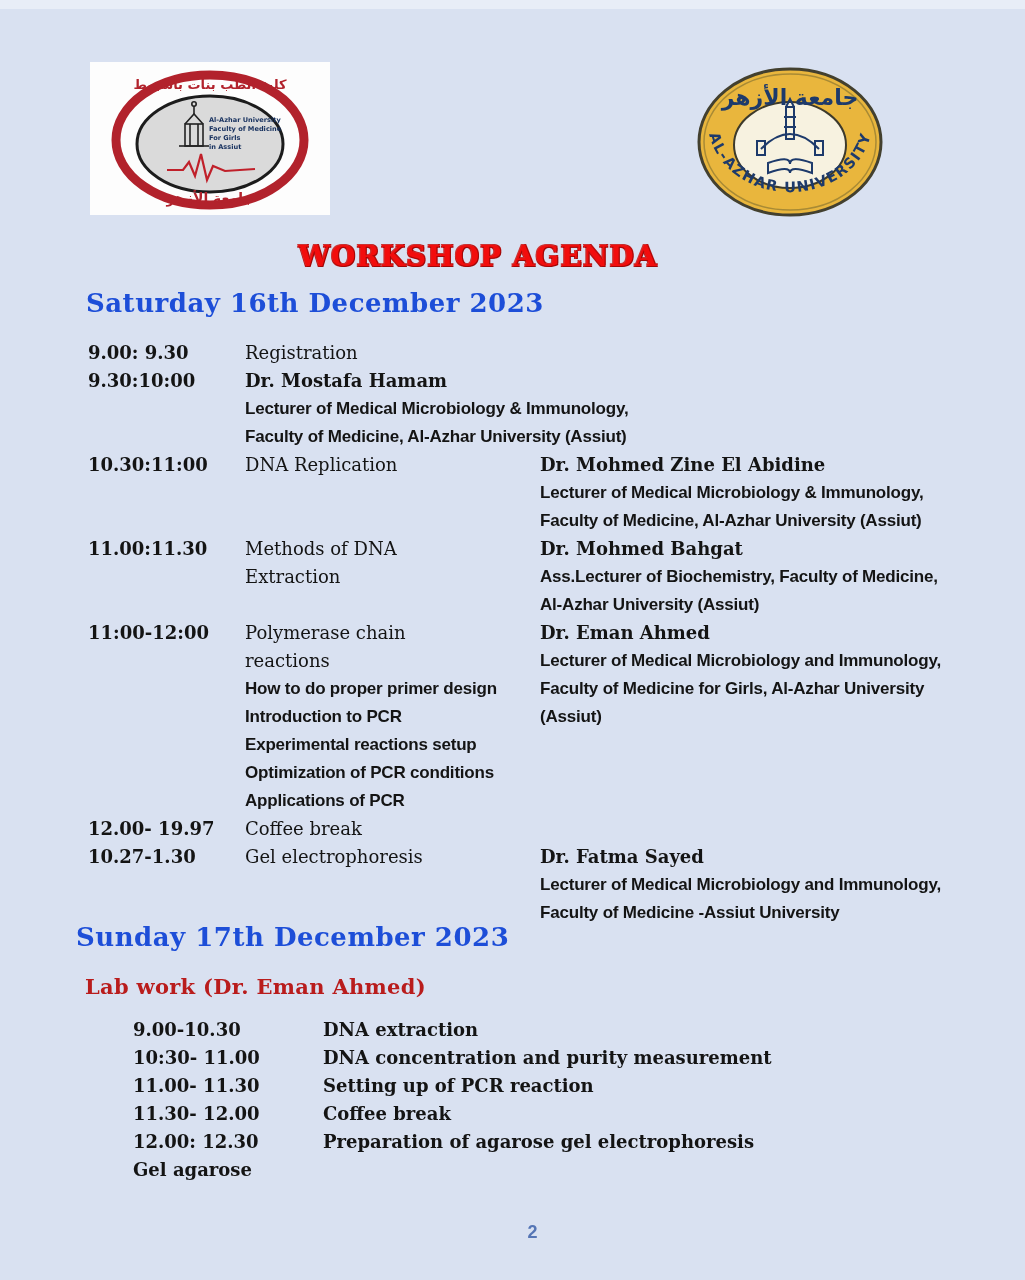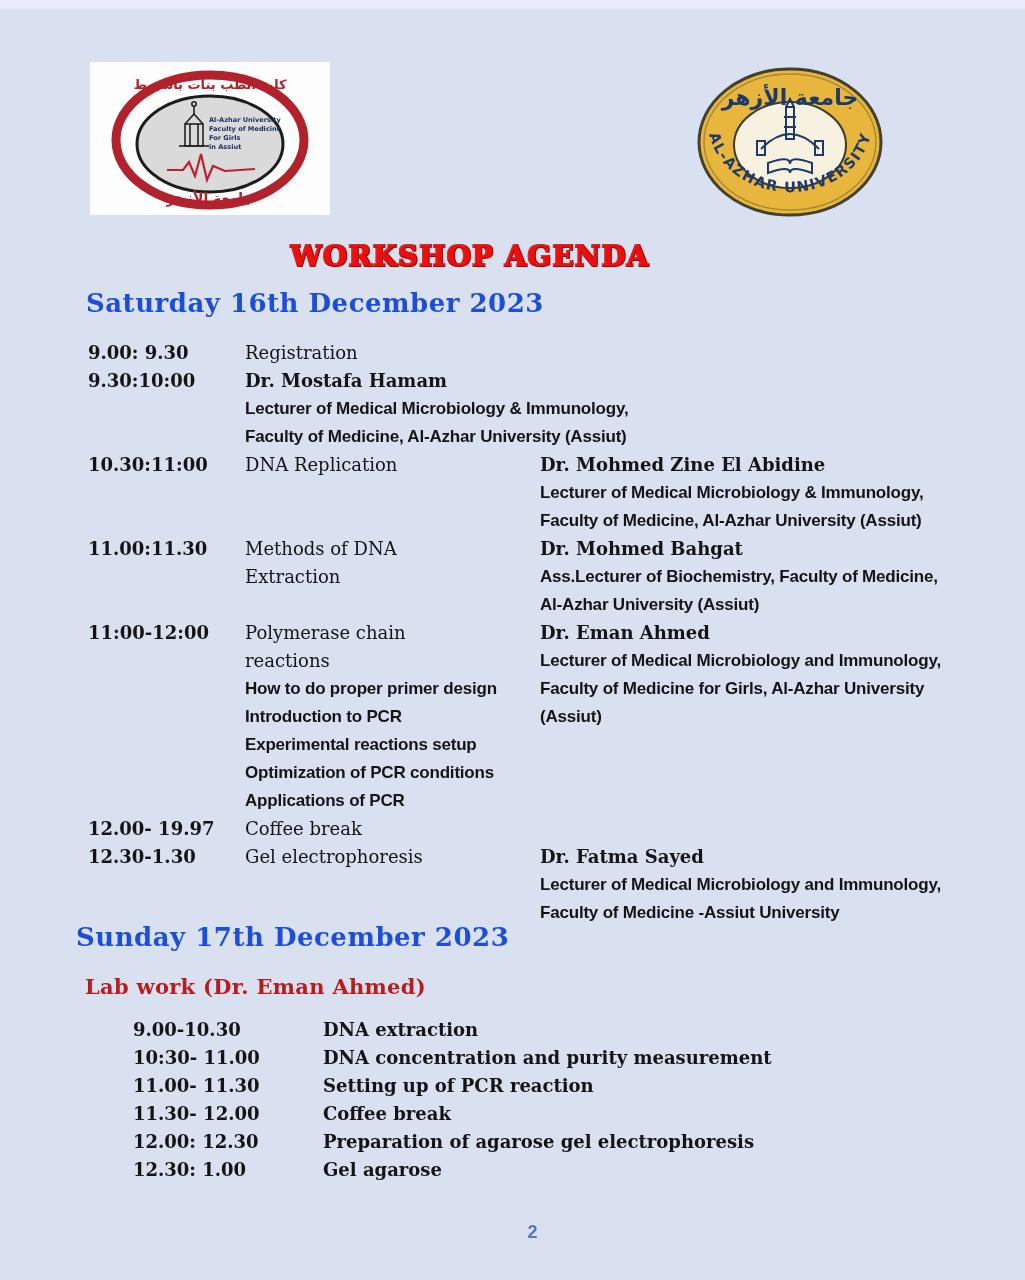--- a/index.html
+++ b/index.html
@@ -9,21 +9,21 @@
     font-family:"DejaVu Serif", serif;
     color:#141414;
   }
   .top-strip{position:absolute;top:0;left:0;width:1025px;height:9px;background:#e8edf7;}
   
   .logo-left{position:absolute;left:90px;top:62px;width:240px;height:153px;background:#fdfdfd;}
   .logo-right{position:absolute;left:697px;top:67px;width:186px;height:150px;}
   .logo-left svg,.logo-right svg{display:block;width:100%;height:100%;}
   
   .doc-title{
-    position:absolute;top:240px;left:0;width:940px;text-align:center;
+    position:absolute;top:240px;left:8px;width:940px;text-align:center;
     font-size:28px;font-weight:bold;letter-spacing:1px;color:#f20d0d;
     text-shadow:1px 1px 0 #a00707, -1px -1px 0 #c33, 1px -1px 0 #b11, -1px 1px 0 #b11;
   }
   .day-heading{
     position:absolute;font-size:26px;font-weight:bold;color:#1d4ed8;letter-spacing:0.5px;
   }
   .sat-heading{left:86px;top:288px;}
   .sun-heading{left:76px;top:922px;}
   .lab-heading{
     position:absolute;left:85px;top:974px;
@@ -172,21 +172,21 @@
 
   <div class="row">
     <div class="col-time">12.00- 19.97</div>
     <div class="col-topic">
       <div class="topic-line">Coffee break</div>
     </div>
     <div class="col-speaker"></div>
   </div>
 
   <div class="row">
-    <div class="col-time">12.30-1.30</div>
+    <div class="col-time">10.27-1.30</div>
     <div class="col-topic">
       <div class="topic-line">Gel electrophoresis</div>
     </div>
     <div class="col-speaker">
       <div class="speaker-name">Dr. Fatma Sayed</div>
       <div class="speaker-line">Lecturer of Medical Microbiology and Immunology,</div>
       <div class="speaker-line">Faculty of Medicine -Assiut University</div>
     </div>
   </div>
 
@@ -210,18 +210,17 @@
   </div>
   <div class="srow">
     <div class="s-time">11.30- 12.00</div>
     <div class="s-topic">Coffee break</div>
   </div>
   <div class="srow">
     <div class="s-time">12.00: 12.30</div>
     <div class="s-topic">Preparation of agarose gel electrophoresis</div>
   </div>
   <div class="srow">
-    <div class="s-time">12.30: 1.00</div>
     <div class="s-topic">Gel agarose</div>
   </div>
 </div>
 
 <div class="page-number">2</div>
 
 </body></html>

